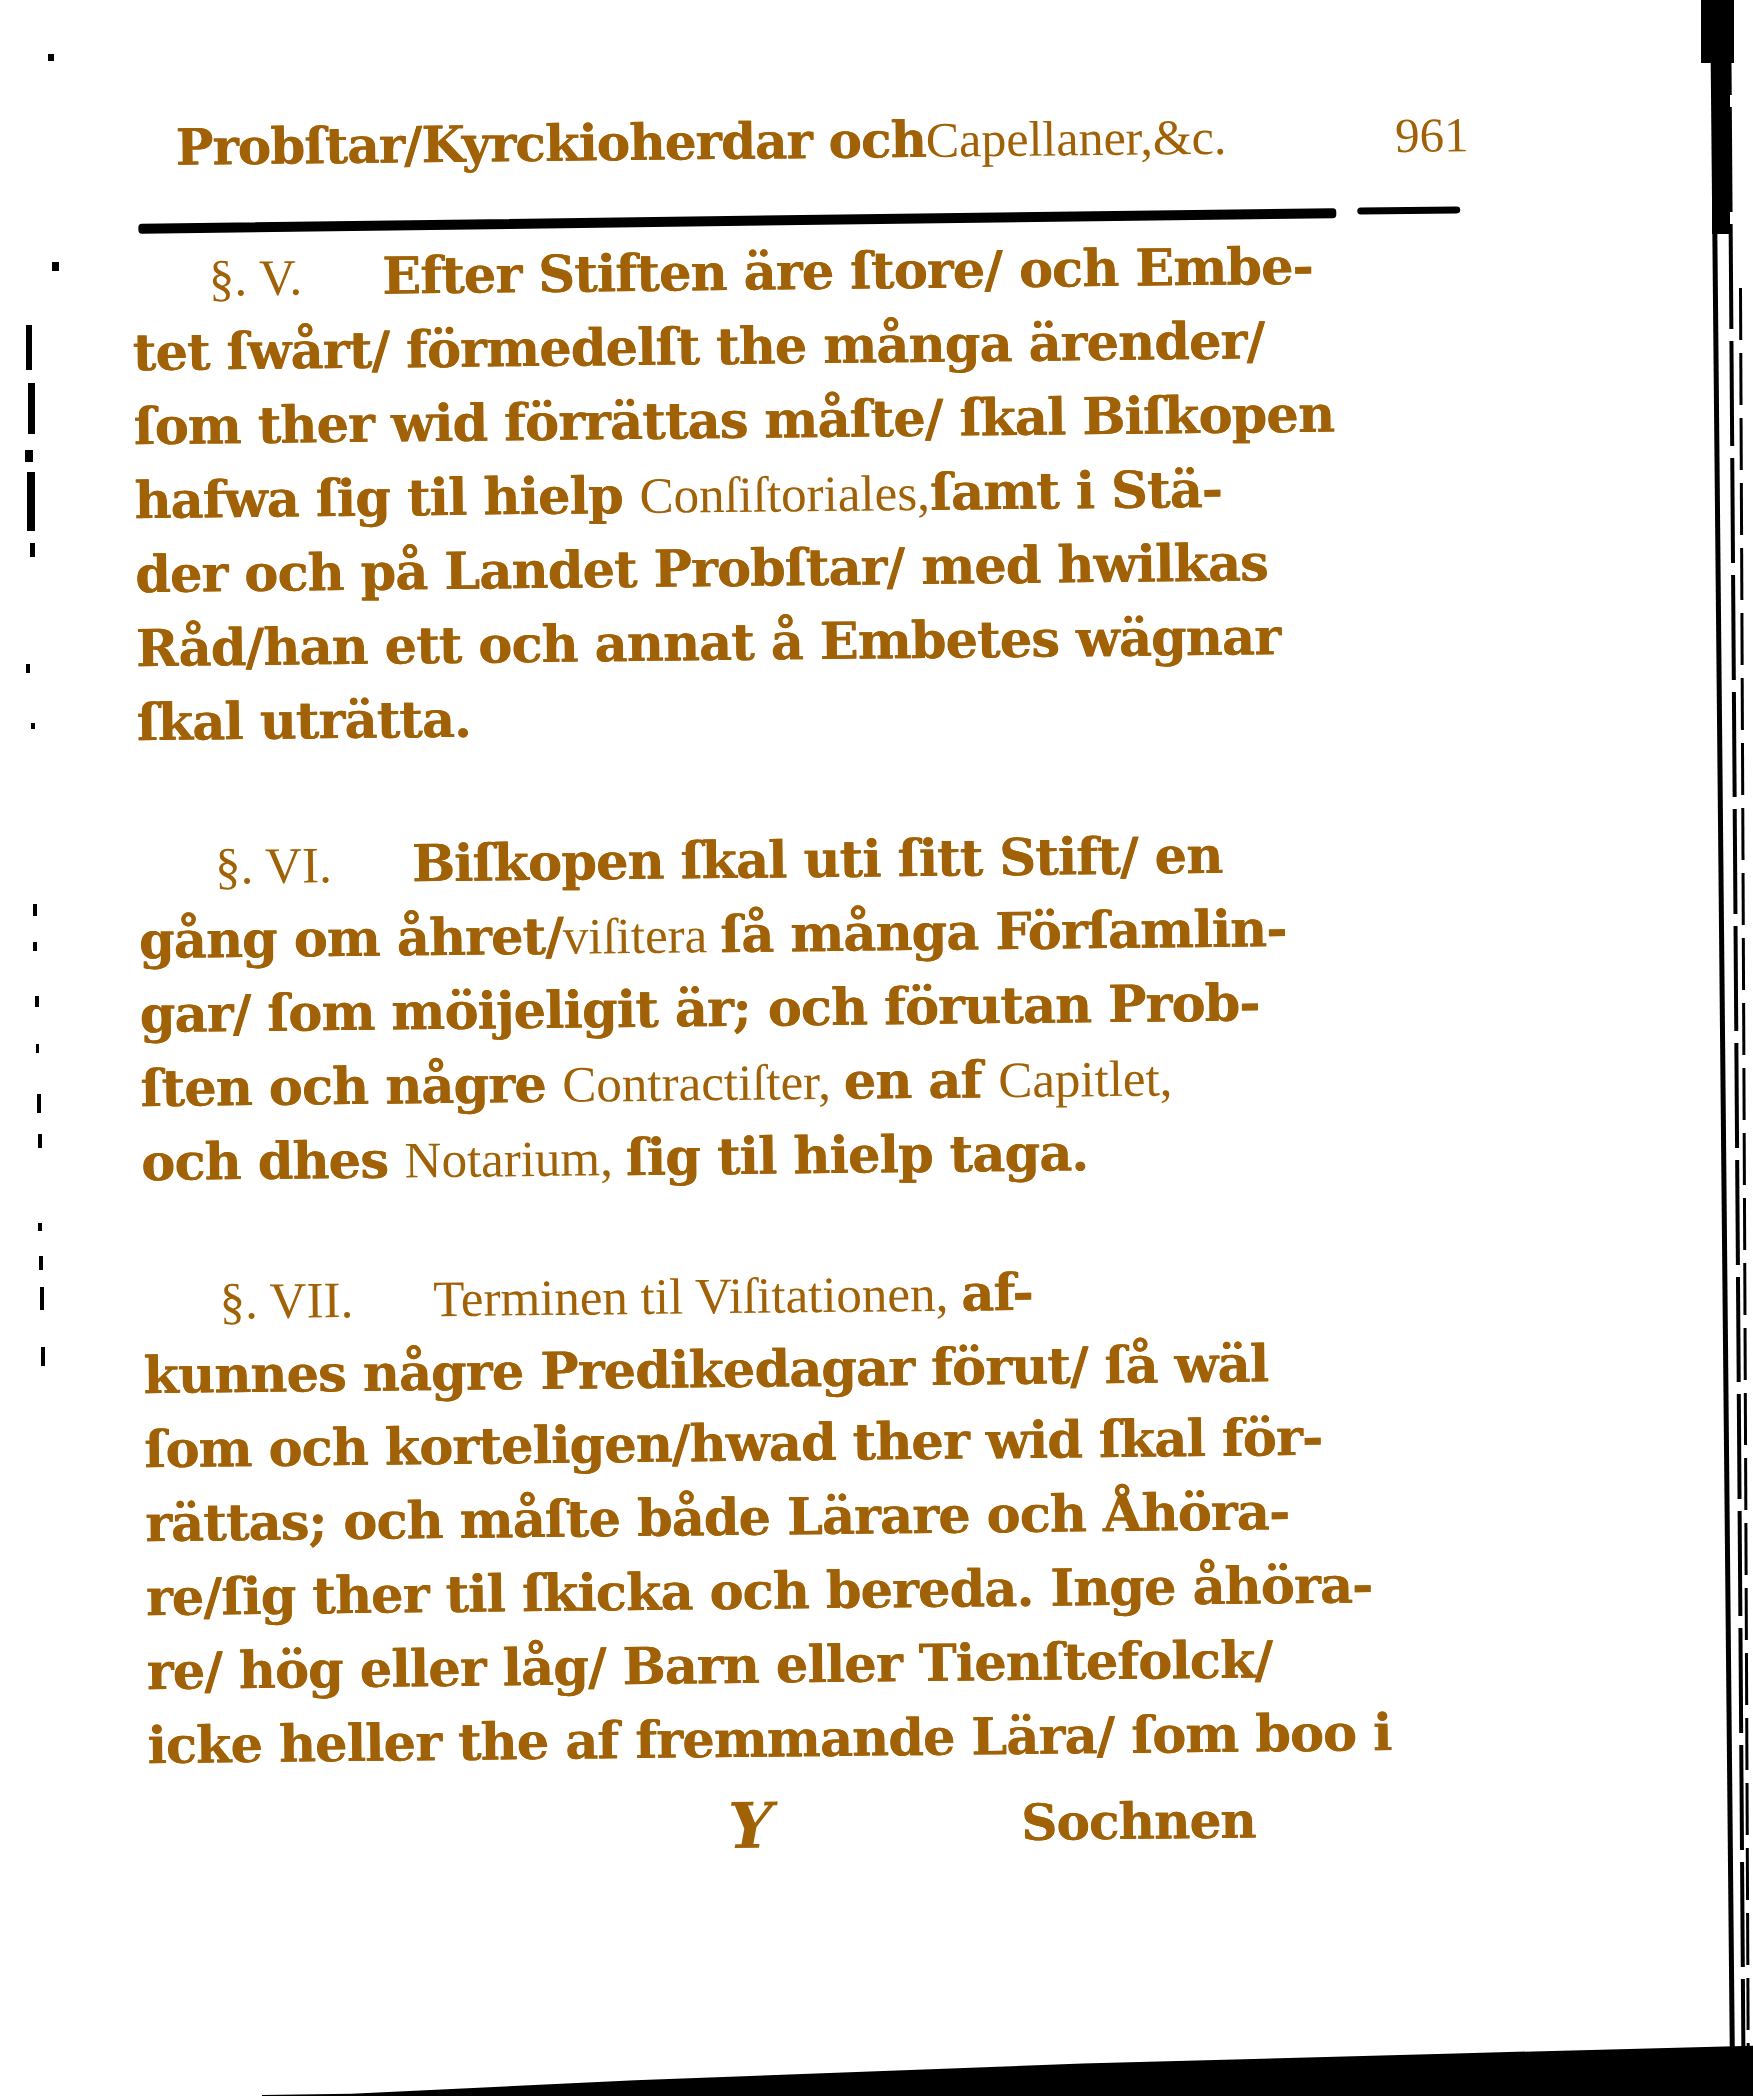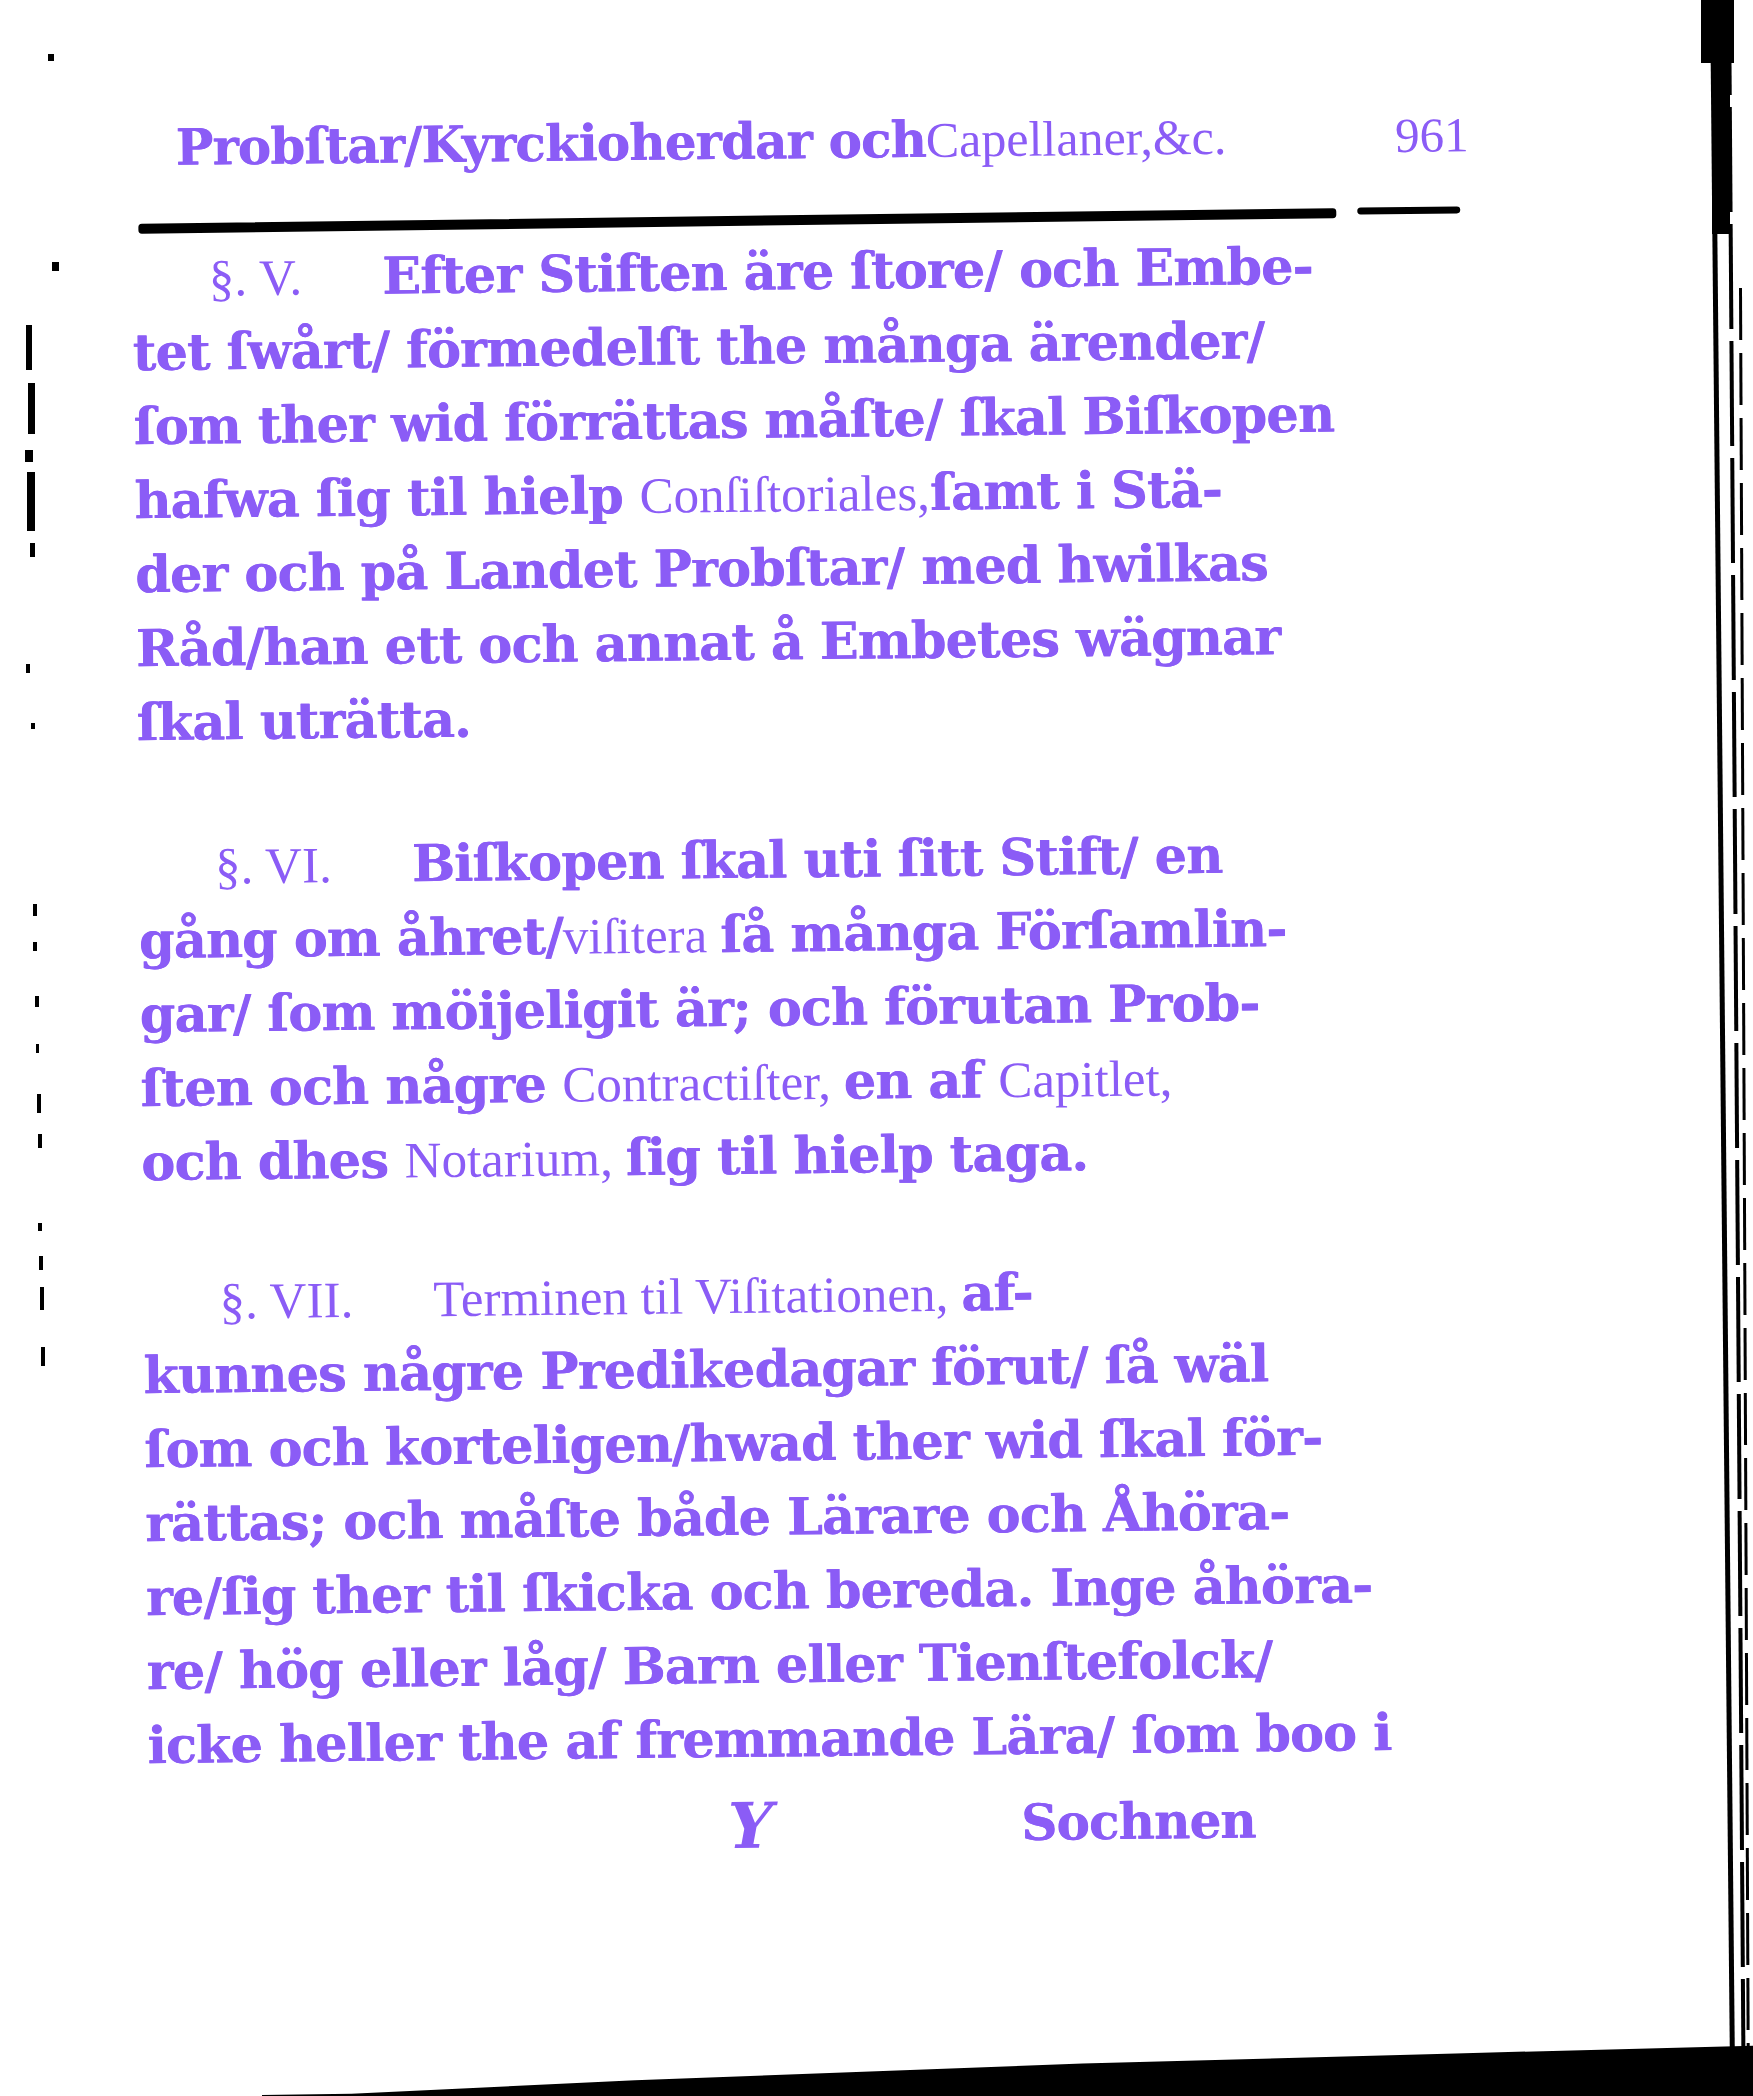--- a/index.html
+++ b/index.html
@@ -1,21 +1,21 @@
 <!DOCTYPE html>
 <html style="font-size:14px"><head>
 <meta charset="utf-8">
 <style>
   html,body{margin:0;padding:0;background:#ffffff;}
   .page{
     position:relative;
     width:1754px;height:2096px;
     background:#ffffff;
     overflow:hidden;
-    color:#8b5cf6;
+    color:#a16207;
   }
   .content{
     position:absolute;
     left:140px;top:0;width:1380px;
     transform:rotate(-0.6deg);
     transform-origin:690px 1048px;
   }
   .fraktur{
     font-family:"DejaVu Serif",serif;
     font-weight:700;

